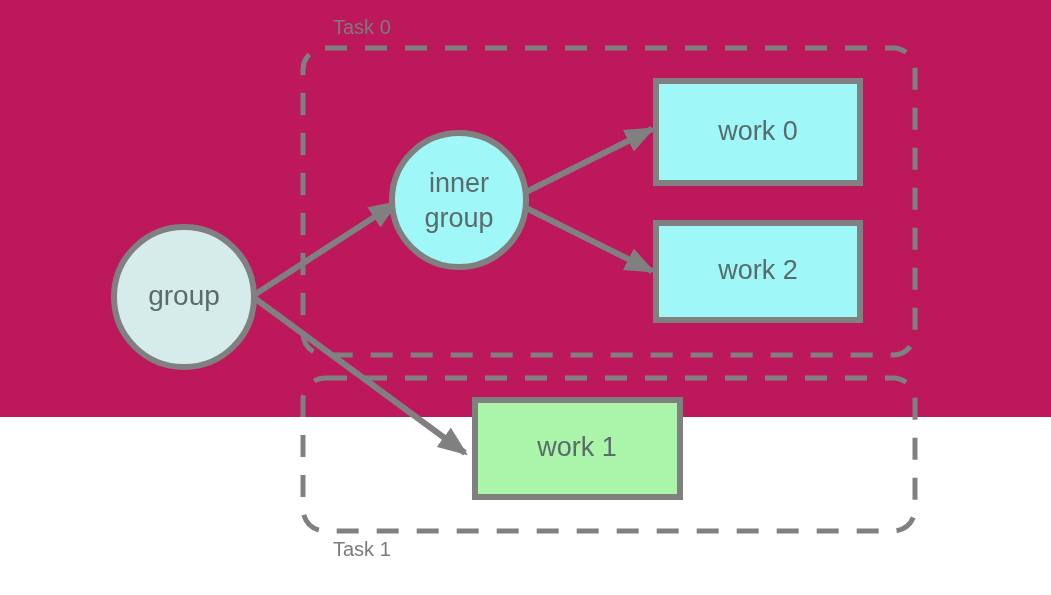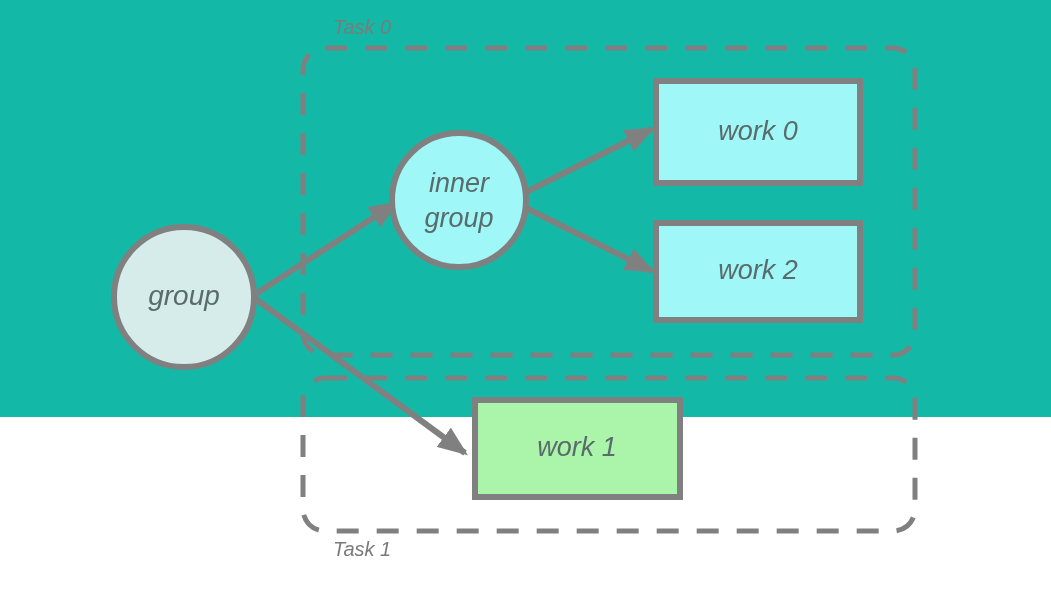--- a/index.html
+++ b/index.html
@@ -10,22 +10,21 @@
   body {
     width: 1051px;
     height: 595px;
     font-family: "Liberation Sans", sans-serif;
     overflow: hidden;
   }
   #canvas {
     position: relative;
     width: 1051px;
     height: 417px;
-    background: #14b8a6;
-    font-style: italic;
+    background: #be185d;
   }
   #diagram-svg {
     position: absolute;
     top: 0;
     left: 0;
     width: 1051px;
     height: 595px;
   }
   .node-label {
     fill: #5a6b6b;

